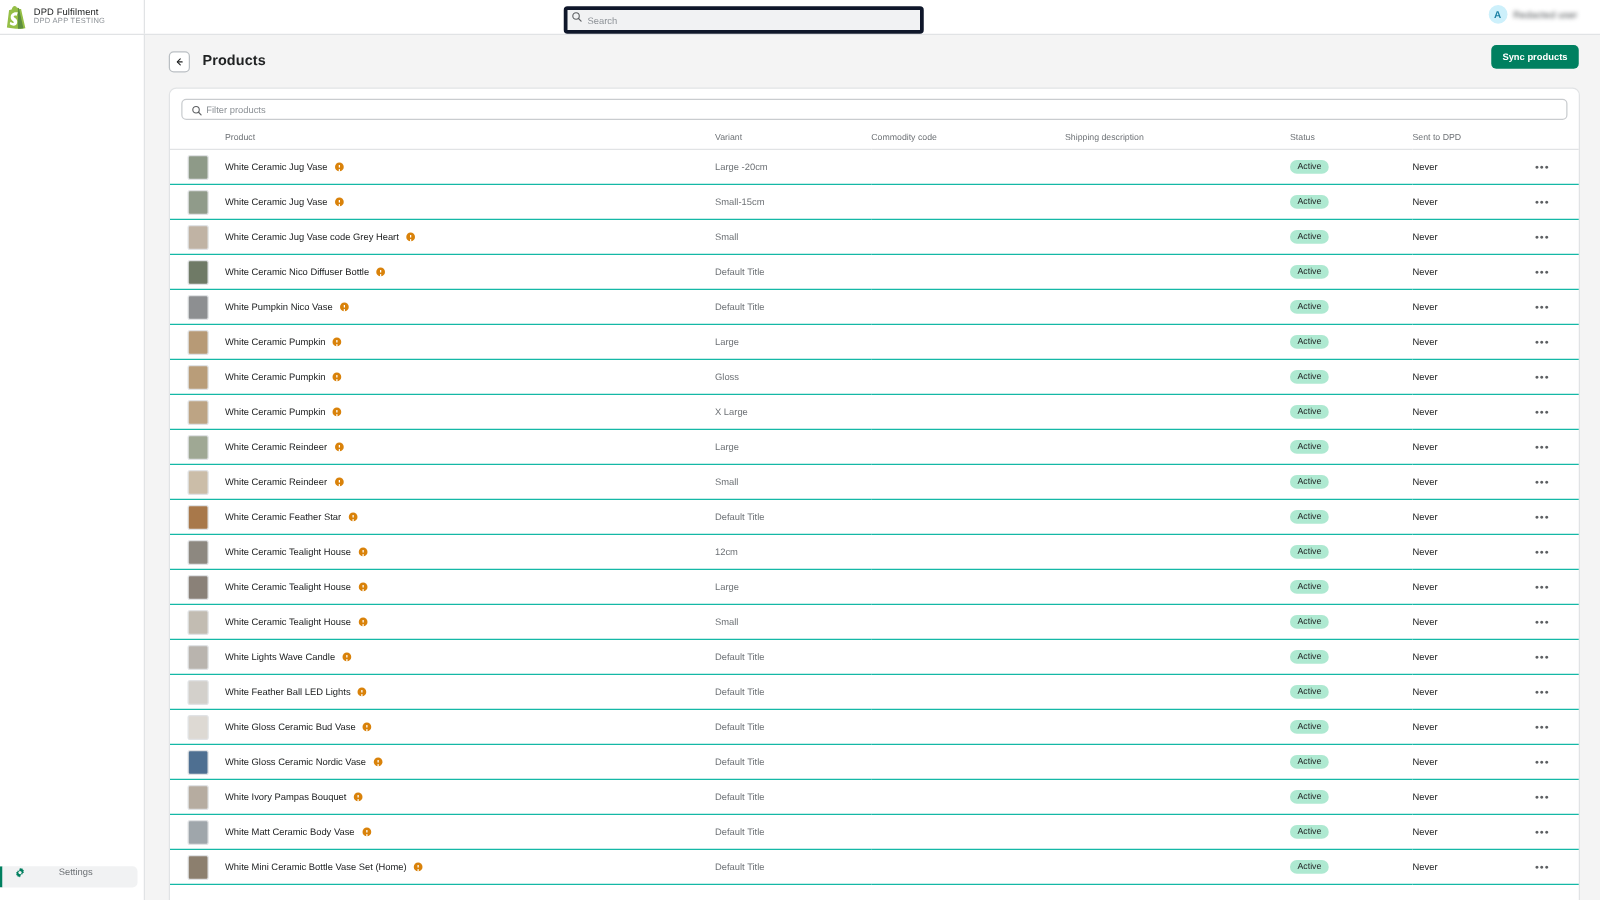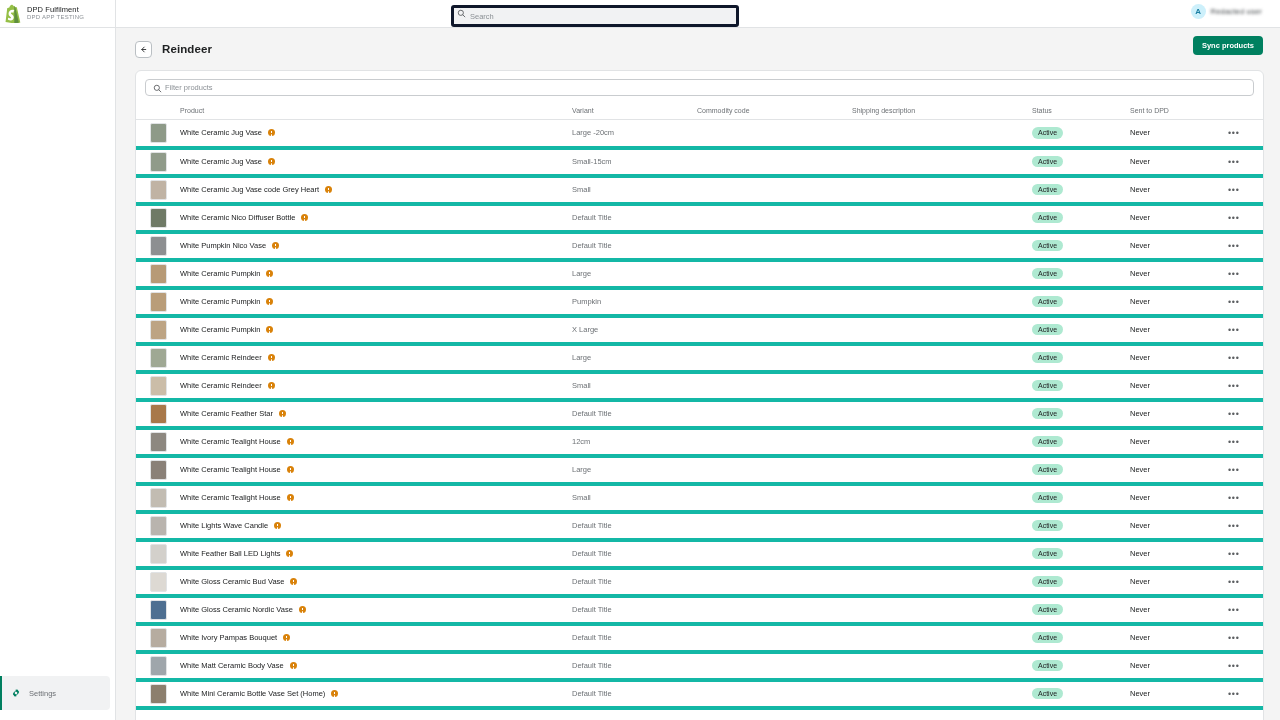--- a/index.html
+++ b/index.html
@@ -72,22 +72,22 @@
     height: 17px; margin: 0 6px 0 0;
     padding-left: 9px;
     border-radius: 0 4px 4px 0;
     font-size: 7.5px; color: #202223;
     cursor: pointer;
   }
   .nav-item svg { flex: 0 0 auto; }
 
   .settings-wrap { position: absolute; bottom: 10px; left: 0; width: 116px; }
   .settings-item {
-    display: flex; align-items: center; gap: 8px;
-    height: 34px; margin-right: 6px;
+    display: flex; align-items: flex-start; gap: 26px;
+    height: 17px; margin-right: 6px;
     padding-left: 9px;
     background: #f1f2f3;
     border-left: 2px solid #007f5f;
     border-radius: 0 4px 4px 0;
     font-size: 7.5px; color: #6d7175;
     cursor: pointer;
   }
 
   
   .main { position: absolute; top: 28px; left: 116px; width: 1164px; height: 692px; }
@@ -155,21 +155,21 @@
   }
   .c-img   { width: 44px; }
   .c-prod  { width: 392px; }
   .c-var   { width: 125px; }
   .c-comm  { width: 155px; }
   .c-ship  { width: 180px; }
   .c-stat  { width: 98px; }
   .c-sent  { width: 98px; }
   .c-act   { width: 37px; }
 
-  tbody tr { border-bottom: 4px solid #14b8a6; height: 28px; }
+  tbody tr { border-bottom: 1px solid #14b8a6; height: 28px; }
   tbody td { padding: 0; vertical-align: middle; font-size: 7.5px; color: #202223; }
 
   .thumb {
     width: 17px; height: 20px;
     border: 1px solid #e1e3e5; border-radius: 2px;
     margin-left: 14px;
     background-size: cover; background-position: center;
     display: block;
   }
   .prodcell { display: flex; align-items: center; gap: 6px; }
@@ -245,21 +245,21 @@
 
 <div class="main">
 
   <div class="pagehead">
     <div class="backbtn">
       <svg width="9" height="9" viewBox="0 0 20 20">
         <path d="M11.6 4.6 6.2 10l5.4 5.4" fill="none" stroke="#202223" stroke-width="1.9" stroke-linecap="round" stroke-linejoin="round"></path>
         <line x1="6.6" y1="10" x2="15" y2="10" stroke="#202223" stroke-width="1.9" stroke-linecap="round"></line>
       </svg>
     </div>
-    <div class="pagetitle">Reindeer</div>
+    <div class="pagetitle">Products</div>
     <button class="syncbtn">Sync products</button>
   </div>
 
   <div class="card">
 
 
     <div class="filterwrap">
       <div class="filterbox">
         <svg class="mg" width="9" height="9" viewBox="0 0 16 16">
           <circle cx="6.8" cy="6.8" r="4.6" fill="none" stroke="#5c5f62" stroke-width="1.6"></circle>
@@ -398,21 +398,21 @@
           <tr>
             <td>
               <span class="thumb" style="background:#b99d79"></span>
             </td>
             <td>
               <div class="prodcell">
                 <span class="prodname">White Ceramic Pumpkin</span>
                 <span class="warn"></span>
               </div>
             </td>
-            <td><span class="variant">Pumpkin</span></td>
+            <td><span class="variant">Gloss</span></td>
             <td></td>
             <td></td>
             <td><span class="badge">Active</span></td>
             <td><span class="sent">Never</span></td>
             <td><span class="dots">•••</span></td>
           </tr>
           <tr>
             <td>
               <span class="thumb" style="background:#bda484"></span>
             </td>

